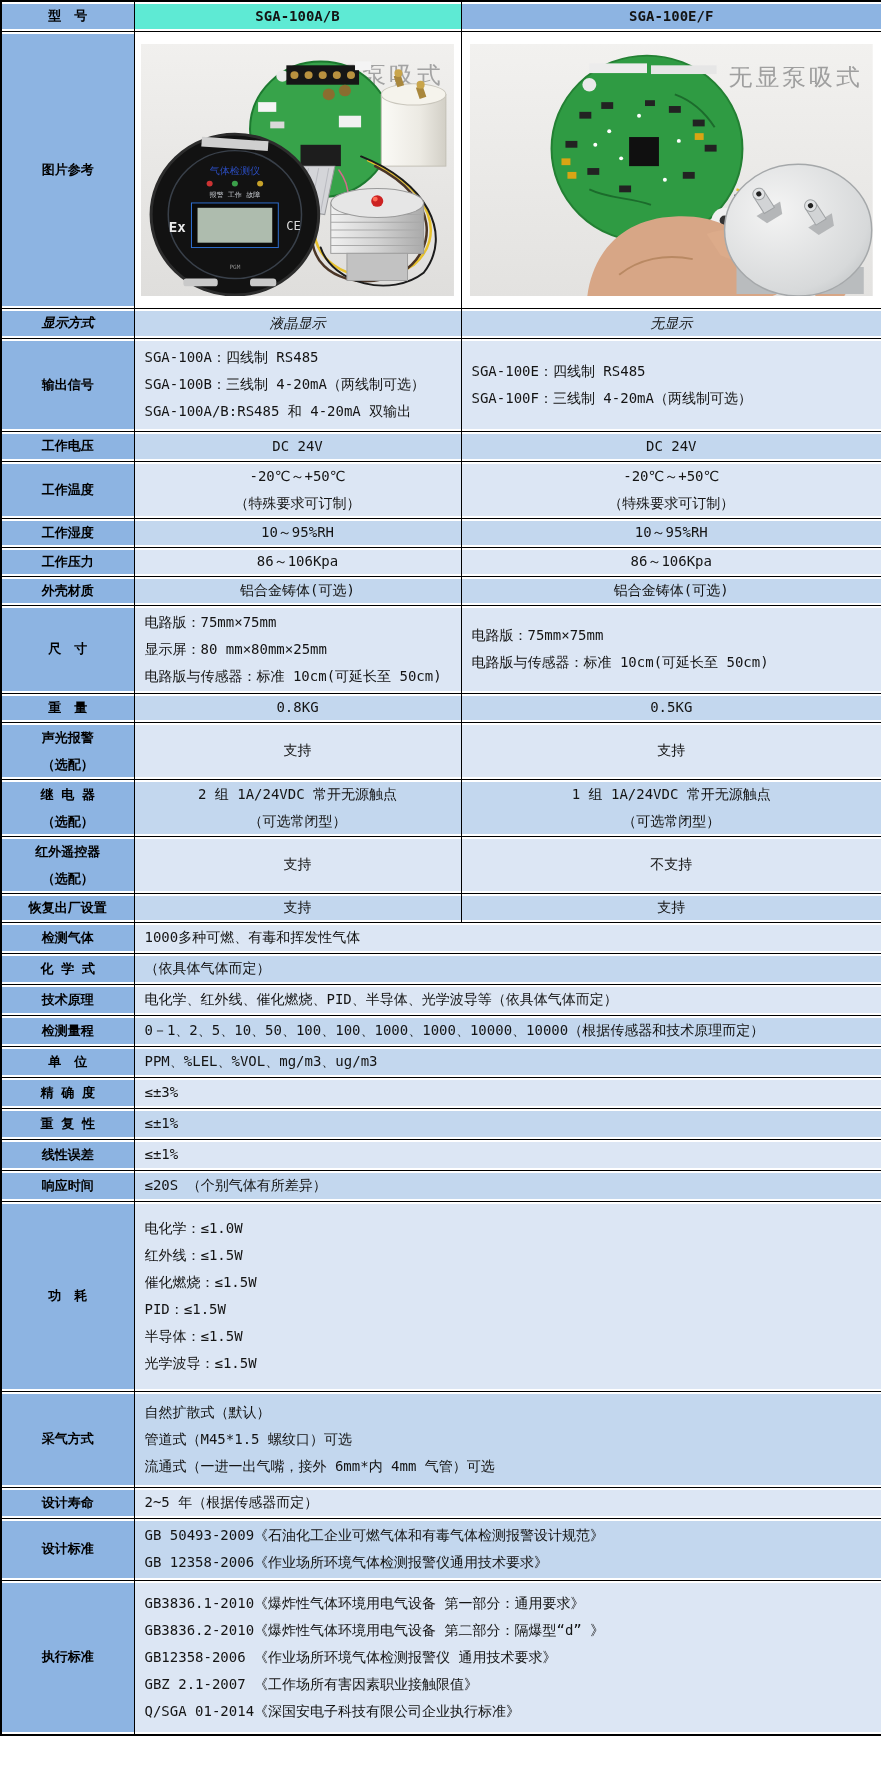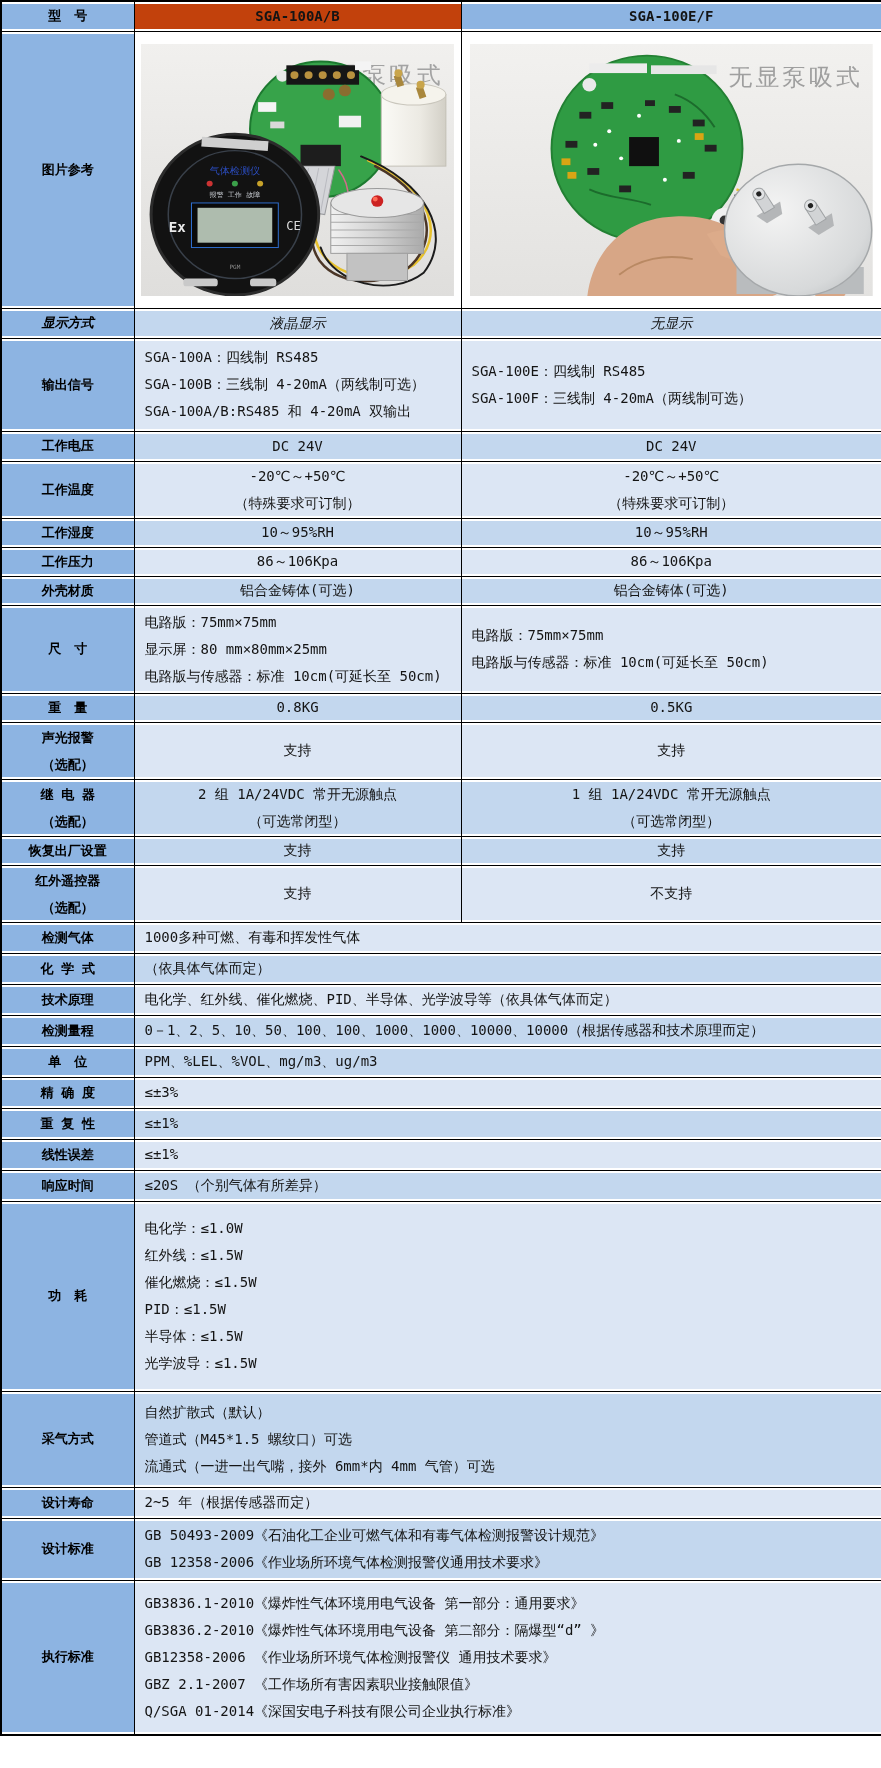--- a/index.html
+++ b/index.html
@@ -25,21 +25,21 @@
 <div class="page">
 <table class="spec">
   <colgroup>
     <col style="width:133px">
         <col style="width:327px">
         <col style="width:421px">
   </colgroup>
   <tbody>
         <tr style="height:30px">
     <td class="lbl hdr">型　号</td>
-    <td class="hdr cell" style="background:#c2410c">SGA-100A/B</td>
+    <td class="hdr cell" style="background:#5eead4">SGA-100A/B</td>
     <td class="hdr cell" style="background:#8db4e2">SGA-100E/F</td>
   </tr>
 
   <tr style="height:277px">
     <td class="lbl">图片参考</td>
 
     <td class="photo-cell">
       <svg class="photo-frame" viewBox="0 0 310 260" preserveAspectRatio="none">
         <defs>
           <linearGradient id="bgL" x1="0" y1="0" x2="0" y2="1">
@@ -334,39 +334,39 @@
           </td>
           <td class="cell dark center">
             <div class="line">2 组 1A/24VDC 常开无源触点</div>
             <div class="line">（可选常闭型）</div>
           </td>
           <td class="cell dark center">
             <div class="line">1 组 1A/24VDC 常开无源触点</div>
             <div class="line">（可选常闭型）</div>
           </td>
         </tr>
-        <tr style="height: 29px;">
-          <td class="lbl">恢复出厂设置</td>
-          <td class="cell dark center">
-            <div class="line">支持</div>
-          </td>
-          <td class="cell dark center">
-            <div class="line">支持</div>
-          </td>
-        </tr>
         <tr style="height: 57px;">
           <td class="lbl">
             <div class="line">红外遥控器</div>
             <div class="line">（选配）</div>
           </td>
           <td class="cell light center">
             <div class="line">支持</div>
           </td>
           <td class="cell light center">
             <div class="line">不支持</div>
+          </td>
+        </tr>
+        <tr style="height: 29px;">
+          <td class="lbl">恢复出厂设置</td>
+          <td class="cell dark center">
+            <div class="line">支持</div>
+          </td>
+          <td class="cell dark center">
+            <div class="line">支持</div>
           </td>
         </tr>
         <tr style="height: 31px;">
           <td class="lbl">检测气体</td>
           <td colspan="2" class="cell light left">
             <div class="line">1000多种可燃、有毒和挥发性气体</div>
           </td>
         </tr>
         <tr style="height: 31px;">
           <td class="lbl">化 学 式</td>

